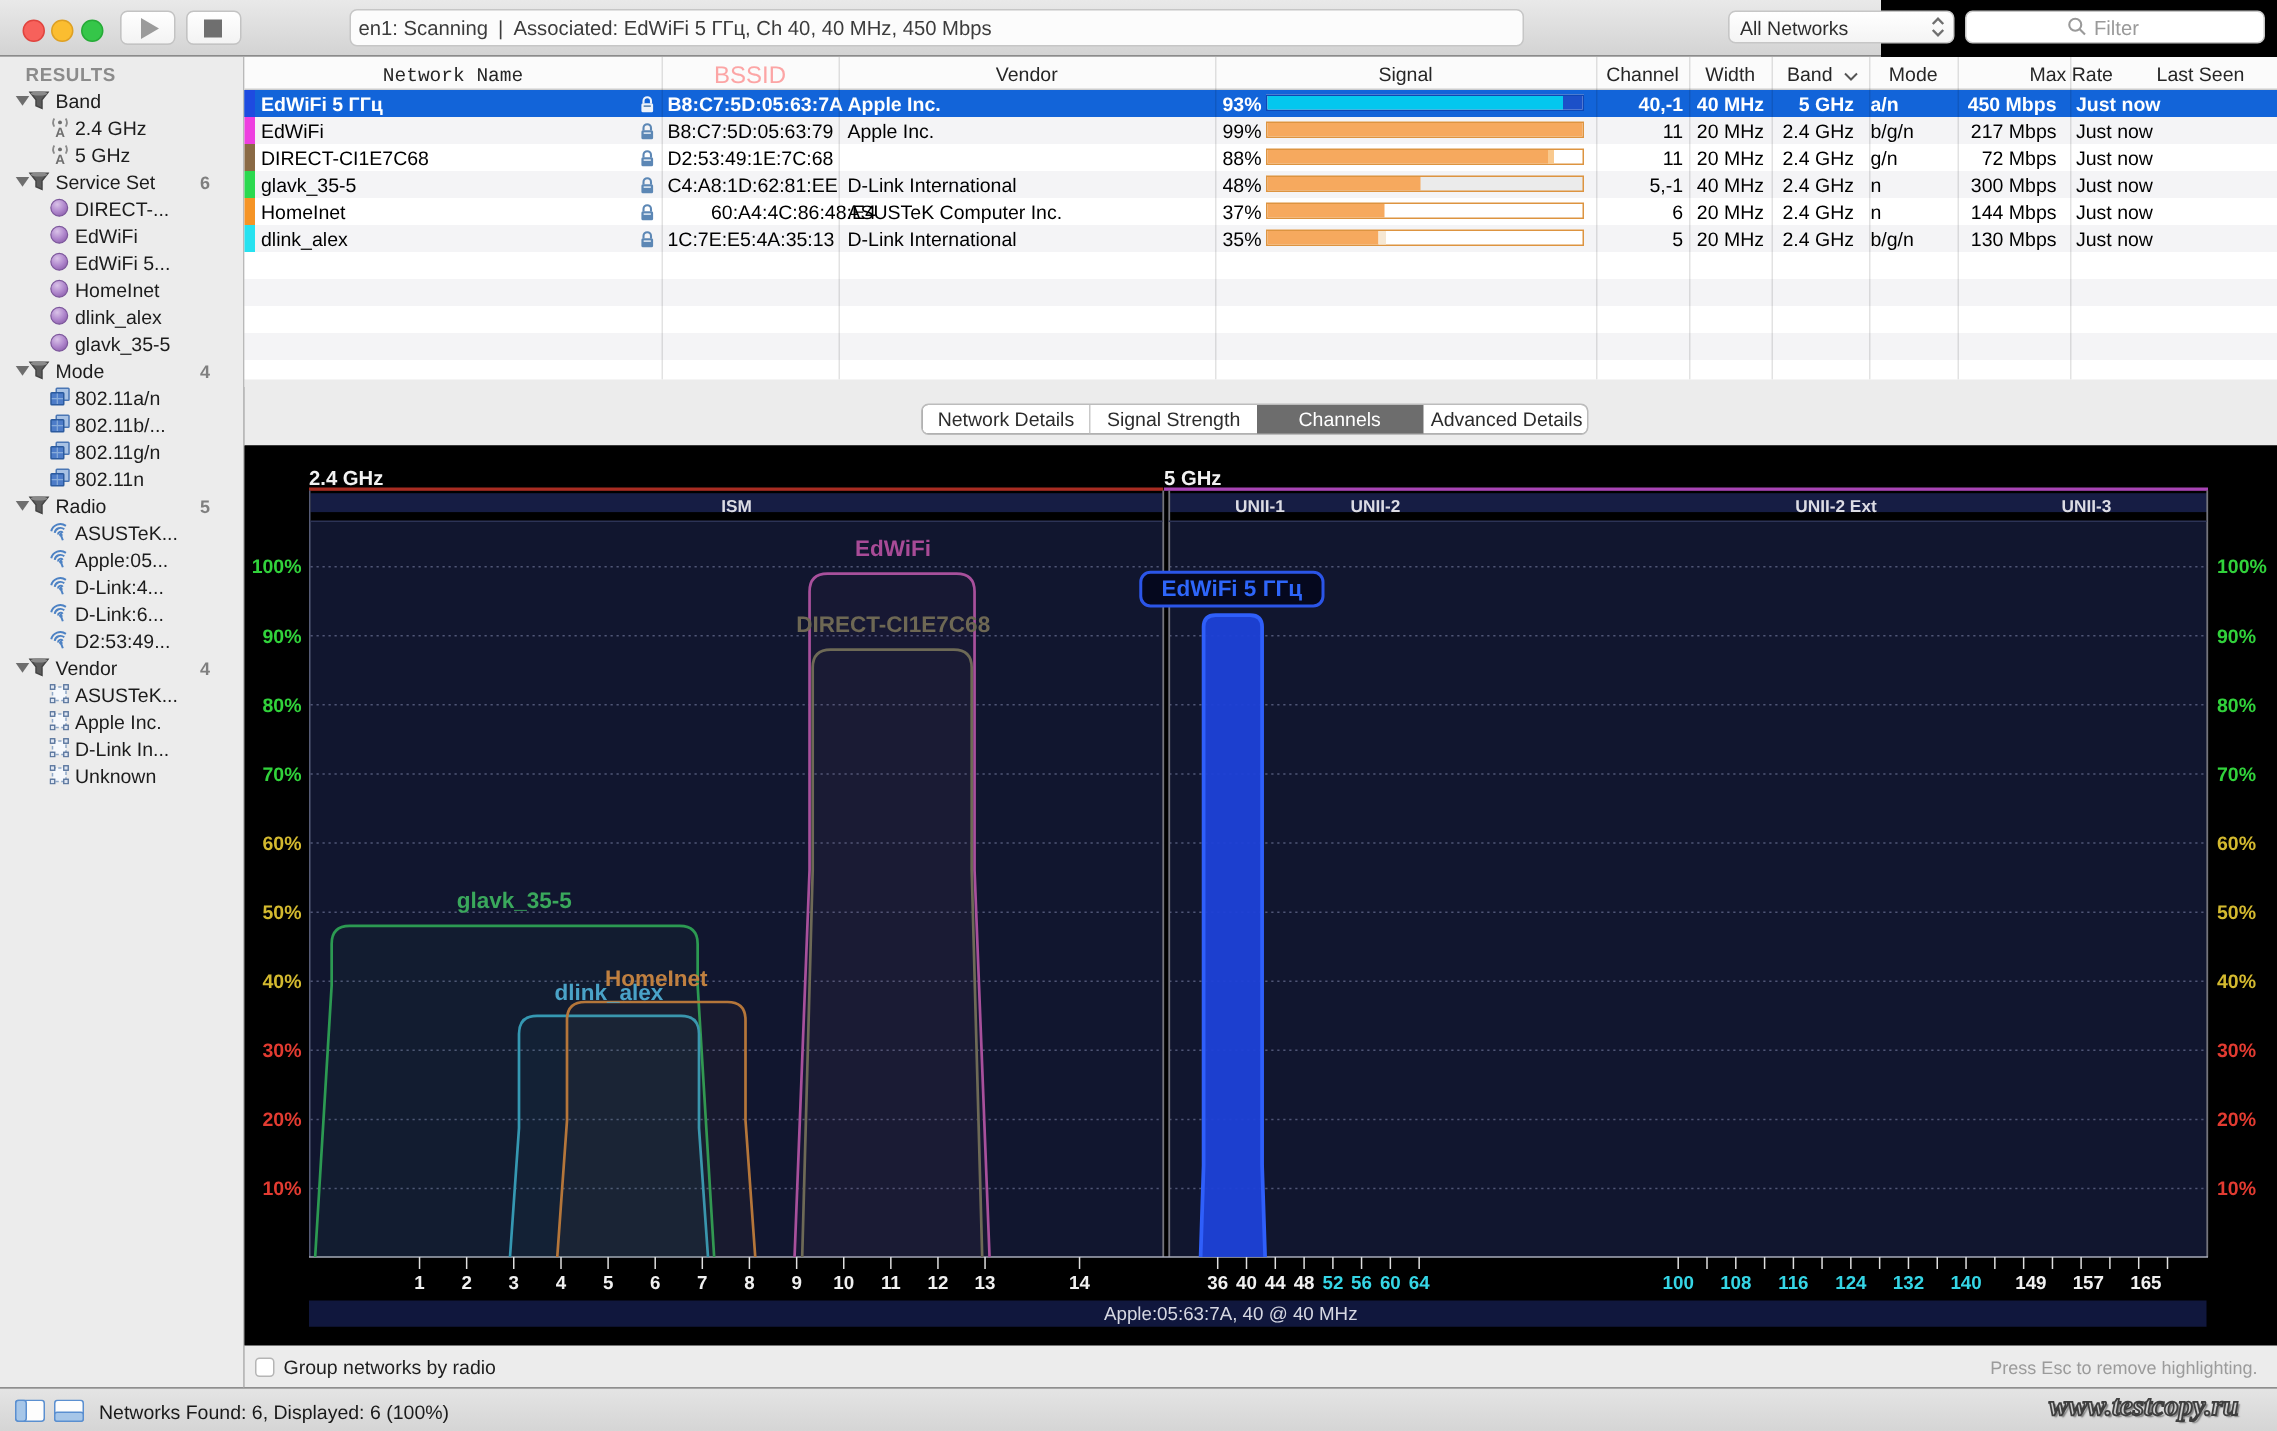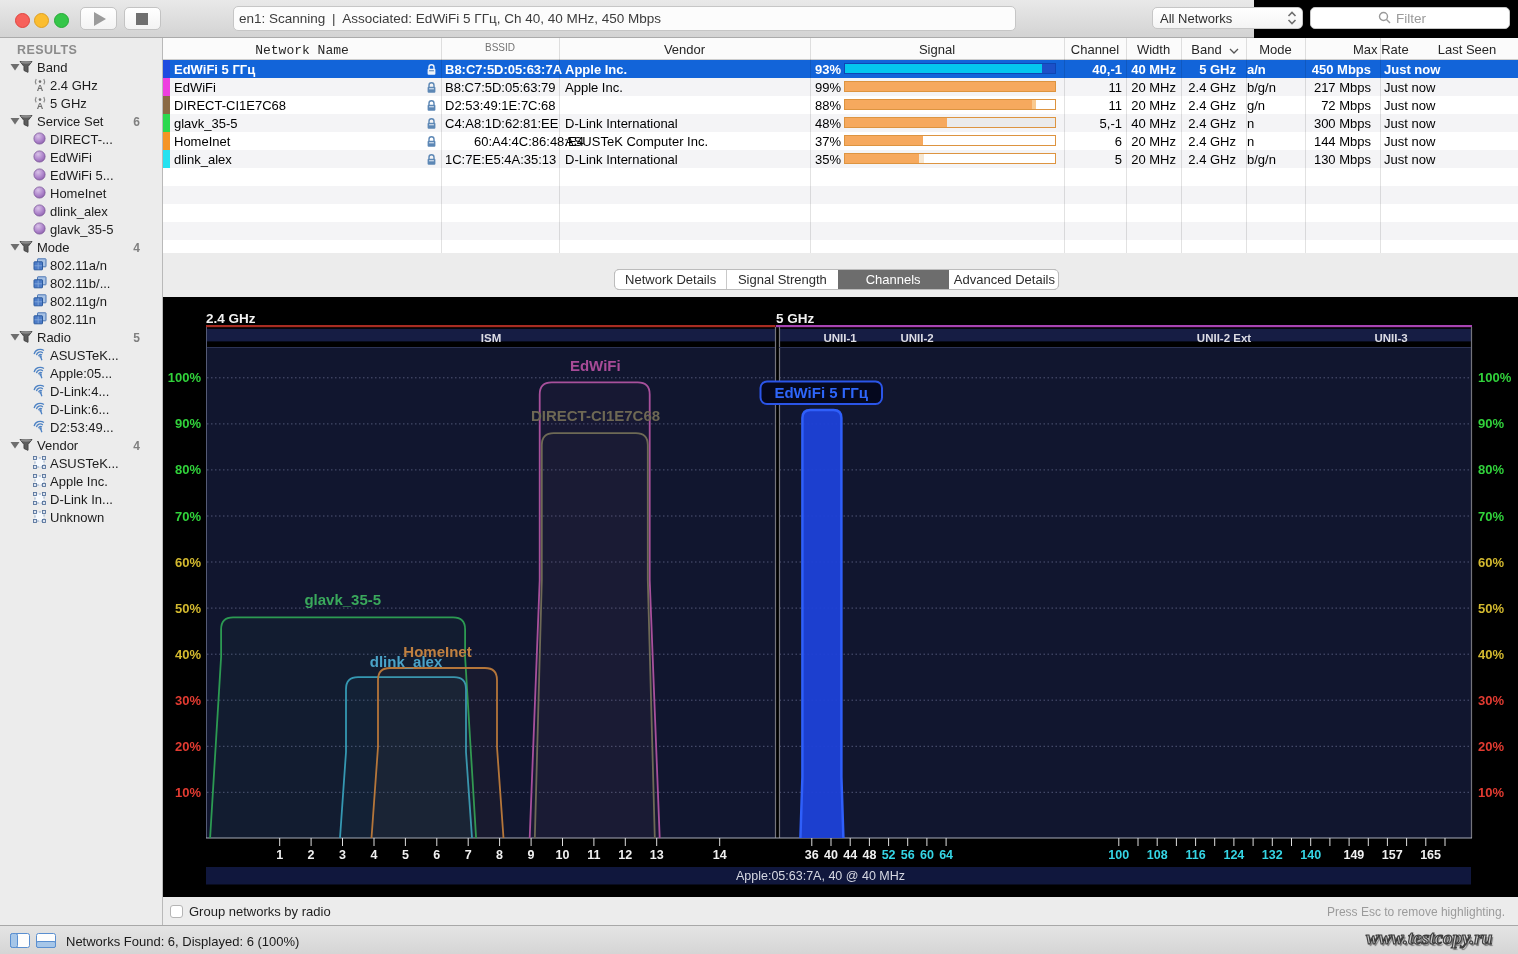--- a/index.html
+++ b/index.html
@@ -307,21 +307,21 @@
       <rect x="0.5" y="0.5" width="3" height="3" fill="#dfe6f2" stroke="#58749c" stroke-width="0.9"></rect>
       <rect x="9.5" y="0.5" width="3" height="3" fill="#dfe6f2" stroke="#58749c" stroke-width="0.9"></rect>
       <rect x="0.5" y="9.5" width="3" height="3" fill="#dfe6f2" stroke="#58749c" stroke-width="0.9"></rect>
       <rect x="9.5" y="9.5" width="3" height="3" fill="#dfe6f2" stroke="#58749c" stroke-width="0.9"></rect>
     </svg>
 <div class="tx" style="left:50px;top:2px;font-size:13px;color:#1c1c1c;">Unknown</div>
 </div>
 <div class="abs" style="left:163px;top:38px;width:1355px;height:215px;background:#fff;"></div>
 <div class="abs" style="left:163px;top:38px;width:1355px;height:22px;background:#fbfbfb;border-bottom:1px solid #cdcdcd;box-sizing:border-box;"></div>
 <div class="tx" style="left:163px;top:42px;width:278px;text-align:center;font-size:13px;color:#262626;"><span style="position:relative;left:0px;font-family:Liberation Mono, monospace;">Network Name</span></div>
-<div class="tx" style="left:441px;top:42px;width:118px;text-align:center;font-size:10px;color:#737373;"><span style="position:relative;left:0px;">BSSID</span></div>
+<div class="tx" style="left:441px;top:42px;width:118px;text-align:center;font-size:16px;color:#fca5a5;"><span style="position:relative;left:0px;">BSSID</span></div>
 <div class="tx" style="left:559px;top:42px;width:251px;text-align:center;font-size:13px;color:#262626;"><span style="position:relative;left:0px;">Vendor</span></div>
 <div class="tx" style="left:810px;top:42px;width:254px;text-align:center;font-size:13px;color:#262626;"><span style="position:relative;left:0px;">Signal</span></div>
 <div class="tx" style="left:1064px;top:42px;width:62px;text-align:center;font-size:13px;color:#262626;"><span style="position:relative;left:0px;">Channel</span></div>
 <div class="tx" style="left:1126px;top:42px;width:55px;text-align:center;font-size:13px;color:#262626;"><span style="position:relative;left:0px;">Width</span></div>
 <div class="tx" style="left:1181px;top:42px;width:65px;text-align:center;font-size:13px;color:#262626;"><span style="position:relative;left:-7px;">Band</span></div>
 <div class="tx" style="left:1246px;top:42px;width:59px;text-align:center;font-size:13px;color:#262626;"><span style="position:relative;left:0px;">Mode</span></div>
 <div class="tx" style="left:1305px;top:42px;width:75px;text-align:center;font-size:13px;color:#262626;"><span style="position:relative;left:0px;margin-left:48px;">Max Rate</span></div>
 <div class="tx" style="left:1380px;top:42px;width:138px;text-align:center;font-size:13px;color:#262626;"><span style="position:relative;left:0px;padding-left:36px;">Last Seen</span></div>
 <svg class="abs" style="left:1229px;top:48px;" width="10" height="7">
     <path d="M1 1 L5 5 L9 1" fill="none" stroke="#555" stroke-width="1.3"></path>

